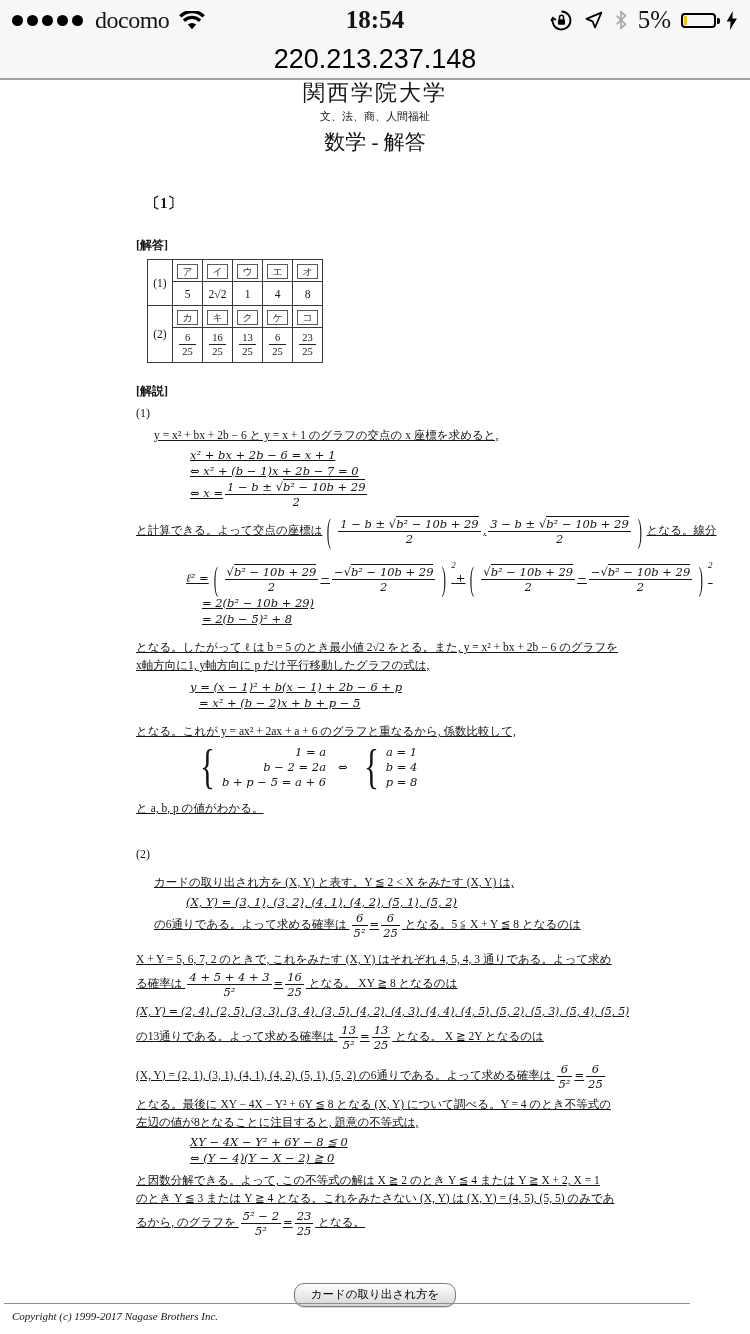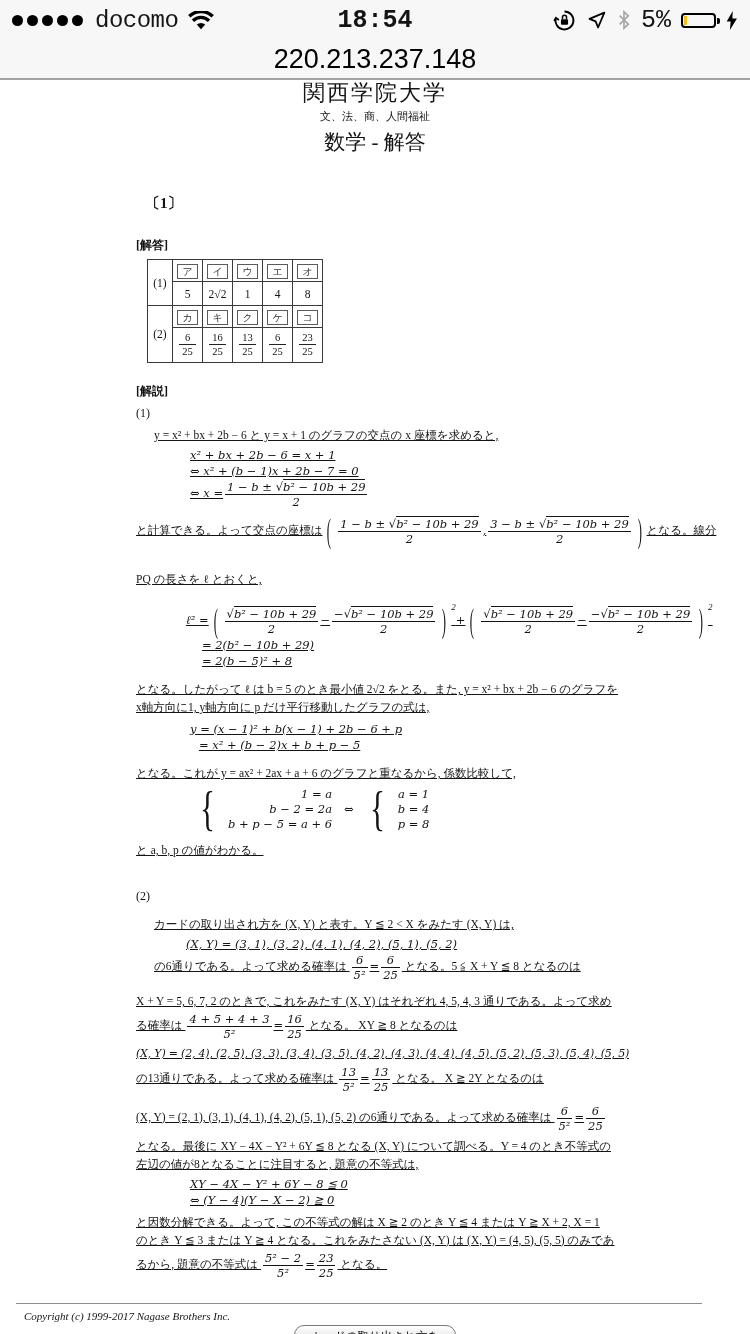--- a/index.html
+++ b/index.html
@@ -1,20 +1,20 @@
 <!DOCTYPE html>
 <html><head>
 <meta charset="utf-8">
 <style>
   html,body{margin:0;padding:0;width:750px;height:1334px;background:#fff;overflow:hidden;}
   body{font-family:"Liberation Serif","DejaVu Serif",serif;color:#141414;position:relative;}
 
   
   .chrome{position:absolute;top:0;left:0;width:750px;height:80px;background:#f7f7f7;border-bottom:2px solid #a2a2a2;box-sizing:border-box;}
-  .statusbar{height:40px;position:relative;display:flex;align-items:center;padding:0 12px;font-family:Liberation Mono, monospace;font-size:24px;}
+  .statusbar{height:40px;position:relative;display:flex;align-items:center;padding:0 12px;font-family:Liberation Serif, serif;font-size:24px;}
   .sb-left{display:flex;align-items:center;}
   .dots{display:inline-flex;align-items:center;margin-right:8px;}
   .dot{width:11px;height:11px;border-radius:50%;background:#000;margin-right:4px;display:inline-block;}
   .carrier{font-size:24px;margin-right:10px;letter-spacing:-0.5px;}
   .sb-time{position:absolute;left:50%;top:50%;transform:translate(-50%,-50%);font-weight:700;font-size:25px;}
   .sb-right{margin-left:auto;display:flex;align-items:center;gap:10px;}
   .pct{font-size:25px;}
   .batt{display:inline-block;width:35px;height:15px;border:2px solid #000;border-radius:4px;position:relative;box-sizing:border-box;}
   .batt::after{content:"";position:absolute;right:-6px;top:3px;width:3px;height:6px;background:#000;border-radius:0 2px 2px 0;}
   .batt .fill{position:absolute;left:1px;top:1px;bottom:1px;width:3px;background:#f2c21c;}
@@ -49,42 +49,42 @@
   .frac{display:inline-block;vertical-align:middle;text-align:center;line-height:12px;margin:0 2px;}
   .frac .fn{display:block;padding:0 2px 1px;}
   .frac .fd{display:block;border-top:1px solid #141414;padding:1px 2px 0;}
   .sqrt{white-space:nowrap;}
   .sqrt .rs{font-style:normal;}
   .sqrt .rb{border-top:1px solid #141414;}
   .bigp{display:inline-block;transform:scaleY(2.9) scaleX(1.1);margin:0 5px;font-weight:300;font-style:normal;}
   .psup{font-size:9px;vertical-align:14px;font-style:italic;}
   .cases{display:inline-flex;align-items:center;}
   .cases .cb{font-size:48px;font-weight:300;transform:scaleX(0.65);line-height:44px;margin-right:3px;font-style:normal;}
-  .cases .cls{display:inline-block;margin-left:6px;}
+  .cases .cls{display:inline-block;}
   .cases .cl{display:block;line-height:15px;}
   .sysrow{display:flex;align-items:center;gap:12px;}
 
   
   table.ans{border-collapse:collapse;margin:6px 0 0 11px;}
   .ans td{border:1px solid #3a3a3a;text-align:center;vertical-align:middle;padding:0;font-size:11.5px;}
   .ans .rl{width:24px;}
   .ans td.hc{width:29px;height:21px;}
   .ans .box{display:inline-block;border:1px solid #5a5a5a;font-size:10px;line-height:13px;padding:0 4px;color:#333;}
   .ans td.vc{height:23px;}
   .ans td.fc{height:34px;}
   .tf{display:inline-block;text-align:center;font-size:10.5px;line-height:11px;}
   .tf .n{display:block;padding:0 3px 1px;}
   .tf .d{display:block;border-top:1px solid #222;padding:1px 3px 0;}
 
   
   .btnrow{text-align:center;margin-top:46px;}
   .closebtn{font-family:"Liberation Sans","DejaVu Sans",sans-serif;font-size:11.5px;color:#000;
     padding:3px 16px 4px;border:1px solid #7a7a7a;border-radius:10px;
     background:linear-gradient(#ffffff,#ececec 45%,#d8d8d8);box-shadow:0 1px 1px rgba(0,0,0,0.15);cursor:pointer;}
-  .footer{position:absolute;top:1303px;left:16px;width:686px;border-top:1px solid #8e8e8e;box-sizing:border-box;}
+  .footer{position:absolute;top:1303px;left:4px;width:686px;border-top:1px solid #8e8e8e;box-sizing:border-box;}
   .copy{font-style:italic;font-size:11px;padding:6px 0 0 8px;font-family:"Liberation Serif",serif;}
 
   svg{display:block;}
 </style>
 </head>
 <body>
 
 <div class="chrome">
   <div class="statusbar">
     <div class="sb-left">
@@ -187,21 +187,20 @@
       </table>
 
     <div class="lbl m20">[解説]</div>
 
     <div class="num m6">(1)</div>
     <div class="line i1 m6">y = x² + bx + 2b − 6 と y = x + 1 のグラフの交点の x 座標を求めると,</div>
     <div class="line i2 m4 mi">x² + bx + 2b − 6 = x + 1</div>
     <div class="line i2 mi">⇔ x² + (b − 1)x + 2b − 7 = 0</div>
     <div class="line i2 m2"><span class="mi">⇔ x =</span><span class="frac mi"><span class="fn"><span class="mi">1 − b ± </span><span class="sqrt mi"><span class="rs">√</span><span class="rb">b² − 10b + 29</span></span></span><span class="fd"><span class="mi">2</span></span></span></div>
     <div class="line i0 m10"><span class="jt">と計算できる。よって交点の座標は</span><span class="bigp">(</span><span class="frac mi"><span class="fn"><span class="mi">1 − b ± </span><span class="sqrt mi"><span class="rs">√</span><span class="rb">b² − 10b + 29</span></span></span><span class="fd"><span class="mi">2</span></span></span><span class="mi">,</span><span class="frac mi"><span class="fn"><span class="mi">3 − b ± </span><span class="sqrt mi"><span class="rs">√</span><span class="rb">b² − 10b + 29</span></span></span><span class="fd"><span class="mi">2</span></span></span><span class="bigp">)</span><span class="jt">となる。線分</span></div>
-    <div class="line i0 m14">PQ の長さを ℓ とおくと,</div>
     <div class="line i5 m8"><span class="mi">ℓ² =</span><span class="bigp">(</span><span class="frac mi"><span class="fn"><span class="sqrt mi"><span class="rs">√</span><span class="rb">b² − 10b + 29</span></span></span><span class="fd"><span class="mi">2</span></span></span><span class="mi">−</span><span class="frac mi"><span class="fn"><span class="mi">−</span><span class="sqrt mi"><span class="rs">√</span><span class="rb">b² − 10b + 29</span></span></span><span class="fd"><span class="mi">2</span></span></span><span class="bigp">)</span><sup class="psup">2</sup><span class="mi">+</span><span class="bigp">(</span><span class="frac mi"><span class="fn"><span class="sqrt mi"><span class="rs">√</span><span class="rb">b² − 10b + 29</span></span></span><span class="fd"><span class="mi">2</span></span></span><span class="mi">−</span><span class="frac mi"><span class="fn"><span class="mi">−</span><span class="sqrt mi"><span class="rs">√</span><span class="rb">b² − 10b + 29</span></span></span><span class="fd"><span class="mi">2</span></span></span><span class="bigp">)</span><sup class="psup">2</sup></div>
     <div class="line i4 m2 mi">= 2(b² − 10b + 29)</div>
     <div class="line i4 mi">= 2(b − 5)² + 8</div>
     <div class="line i0 m8">となる。したがって ℓ は b = 5 のとき最小値 2√2 をとる。また, y = x² + bx + 2b − 6 のグラフを</div>
     <div class="line i0 m2">x軸方向に1, y軸方向に p だけ平行移動したグラフの式は,</div>
     <div class="line i2 m6 mi">y = (x − 1)² + b(x − 1) + 2b − 6 + p</div>
     <div class="line i2b mi">= x² + (b − 2)x + b + p − 5</div>
     <div class="line i0 m8">となる。これが y = ax² + 2ax + a + 6 のグラフと重なるから, 係数比較して,</div>
     <div class="sysrow i6 m6">
         <span class="cases">
@@ -232,21 +231,21 @@
     <div class="line i0 m4"><span class="jt">る確率は </span><span class="frac mi"><span class="fn"><span class="mi">4 + 5 + 4 + 3</span></span><span class="fd"><span class="mi">5²</span></span></span><span class="mi">=</span><span class="frac mi"><span class="fn"><span class="mi">16</span></span><span class="fd"><span class="mi">25</span></span></span><span class="jt"> となる。 XY ≧ 8 となるのは</span></div>
     <div class="line i0 m6 mi fit">(X, Y) = (2, 4), (2, 5), (3, 3), (3, 4), (3, 5), (4, 2), (4, 3), (4, 4), (4, 5), (5, 2), (5, 3), (5, 4), (5, 5)</div>
     <div class="line i0 m4"><span class="jt">の13通りである。よって求める確率は </span><span class="frac mi"><span class="fn"><span class="mi">13</span></span><span class="fd"><span class="mi">5²</span></span></span><span class="mi">=</span><span class="frac mi"><span class="fn"><span class="mi">13</span></span><span class="fd"><span class="mi">25</span></span></span><span class="jt"> となる。 X ≧ 2Y となるのは</span></div>
     <div class="line i0 m8"><span class="jt">(X, Y) = (2, 1), (3, 1), (4, 1), (4, 2), (5, 1), (5, 2) の6通りである。よって求める確率は </span><span class="frac mi"><span class="fn"><span class="mi">6</span></span><span class="fd"><span class="mi">5²</span></span></span><span class="mi">=</span><span class="frac mi"><span class="fn"><span class="mi">6</span></span><span class="fd"><span class="mi">25</span></span></span></div>
     <div class="line i0 m6">となる。最後に XY − 4X − Y² + 6Y ≦ 8 となる (X, Y) について調べる。Y = 4 のとき不等式の</div>
     <div class="line i0 m2">左辺の値が8となることに注目すると, 題意の不等式は,</div>
     <div class="line i2 m4 mi">XY − 4X − Y² + 6Y − 8 ≦ 0</div>
     <div class="line i2 mi">⇔ (Y − 4)(Y − X − 2) ≧ 0</div>
     <div class="line i0 m6">と因数分解できる。よって, この不等式の解は X ≧ 2 のとき Y ≦ 4 または Y ≧ X + 2,  X = 1</div>
     <div class="line i0 m2">のとき Y ≦ 3 または Y ≧ 4 となる。これをみたさない (X, Y) は (X, Y) = (4, 5), (5, 5) のみであ</div>
-    <div class="line i0 m4"><span class="jt">るから, 題意の不等式は </span><span class="frac mi"><span class="fn"><span class="mi">5² − 2</span></span><span class="fd"><span class="mi">5²</span></span></span><span class="mi">=</span><span class="frac mi"><span class="fn"><span class="mi">23</span></span><span class="fd"><span class="mi">25</span></span></span><span class="jt"> となる。</span></div>
+    <div class="line i0 m4"><span class="jt">るから, のグラフを </span><span class="frac mi"><span class="fn"><span class="mi">5² − 2</span></span><span class="fd"><span class="mi">5²</span></span></span><span class="mi">=</span><span class="frac mi"><span class="fn"><span class="mi">23</span></span><span class="fd"><span class="mi">25</span></span></span><span class="jt"> となる。</span></div>
   </div>
 
   <div class="btnrow">
     <button class="closebtn">カードの取り出され方を</button>
   </div>
 </div>
 
 <div class="footer">
   <div class="copy">Copyright (c) 1999-2017 Nagase Brothers Inc.</div>
 </div>

